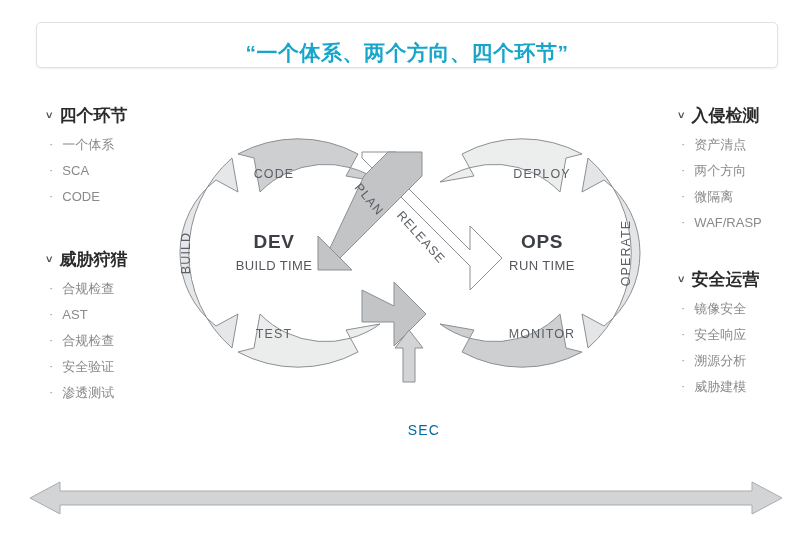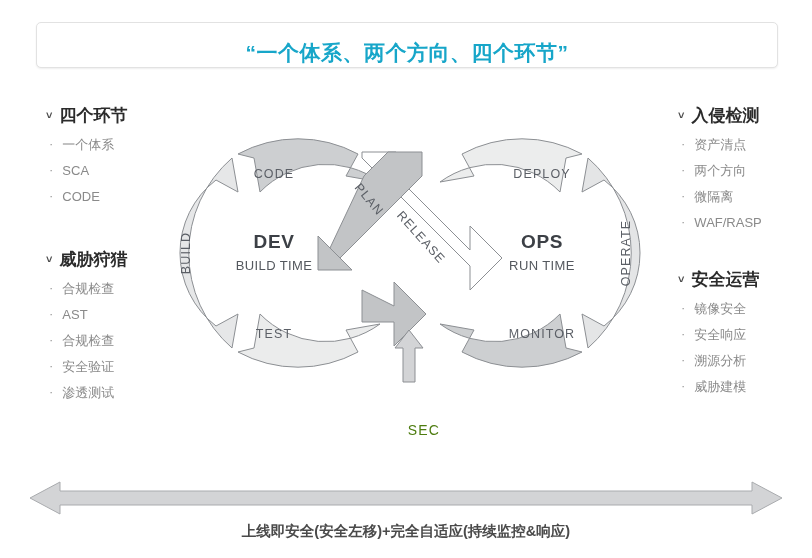--- a/index.html
+++ b/index.html
@@ -75,21 +75,21 @@
     fill: #3c4046; font-size: 19px; font-weight: bold;
     letter-spacing: 0.6px;
   }
   .core-sub {
     font-family: "Liberation Sans", sans-serif;
     fill: #54585e; font-size: 13px;
     letter-spacing: 0.4px;
   }
   .sec-label {
     position: absolute; left: 0; top: 422px; width: 812px;
-    text-align: center; font-size: 14px; color: #4d7c0f;
+    text-align: center; font-size: 14px; color: #0369a1;
     letter-spacing: 1.2px;
     padding-left: 36px;
   }
 
   
   .bottom-arrow { position: absolute; left: 0; top: 478px; }
   .caption {
     position: absolute; left: 0; top: 522px; width: 812px;
     text-align: center;
     font-size: 14.5px; font-weight: bold; color: #4a4a4a;
@@ -271,15 +271,14 @@
 
   <div class="sec-label">SEC</div>
 
   <div class="bottom-arrow">
     <svg width="812" height="40" viewBox="0 0 812 40">
       <path id="dbl-arrow" d="M 30,20 L 60,4 L 60,13 L 752,13 L 752,4 L 782,20
                L 752,36 L 752,27 L 60,27 L 60,36 Z" stroke="#a9abae" stroke-width="1" stroke-linejoin="round" fill="#d3d4d6"></path>
     </svg>
   </div>
 
-  <div class="caption">上线即安全(安全左移)+完全自适应(持续监控&amp;响应)</div>
 
 </div>
 
 </body></html>

